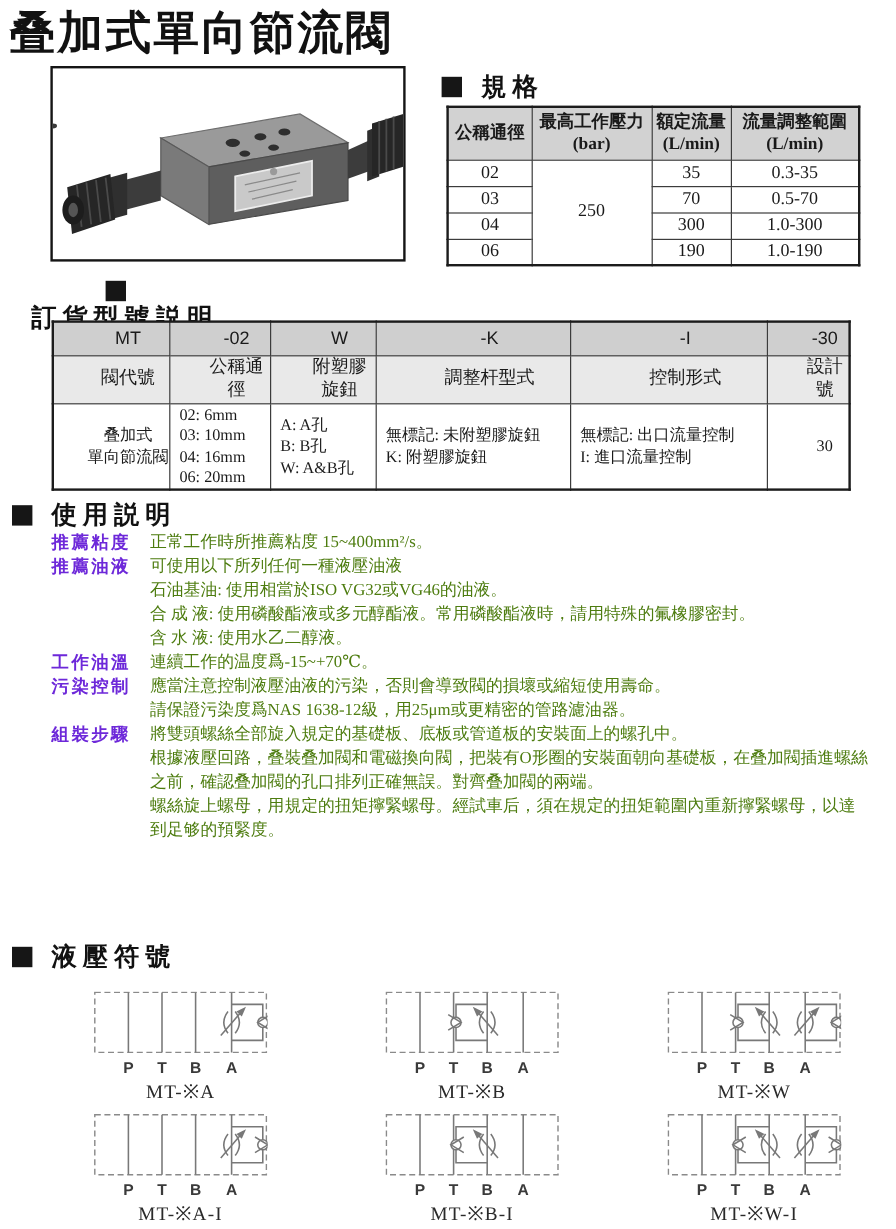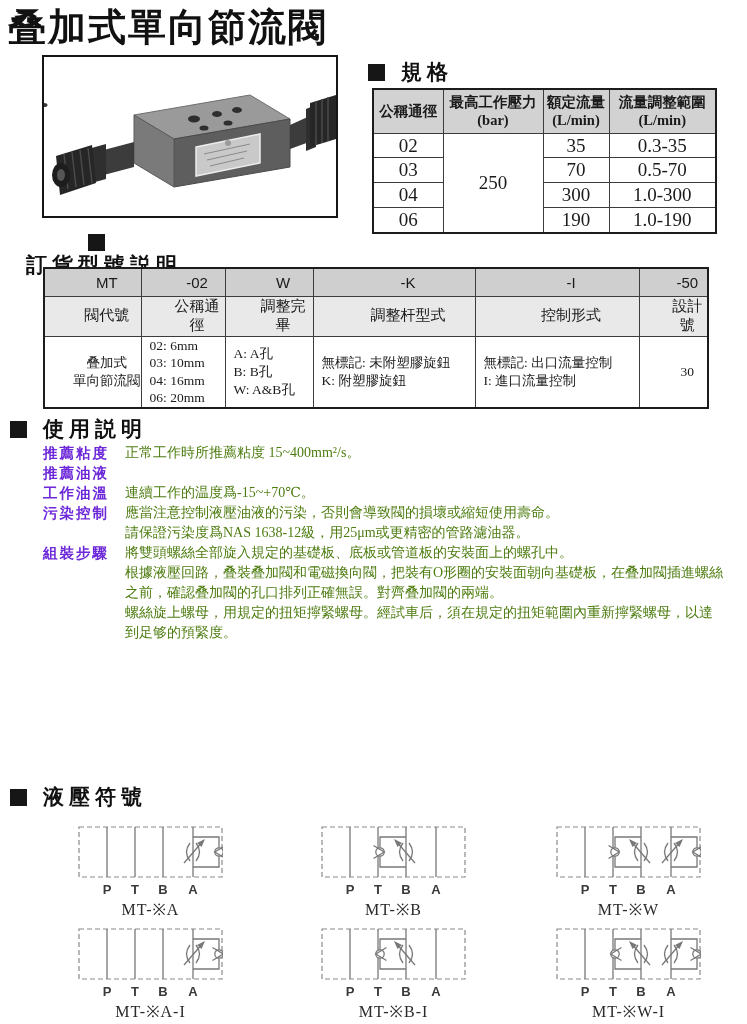--- a/index.html
+++ b/index.html
@@ -24,21 +24,21 @@
   .sec-bullet { width:17px; height:17px; background:#161616; display:inline-block; }
   .sec-title { font-size:21px; font-weight:900; letter-spacing:5px; color:#111; margin-left:16px; }
 
   table { border-collapse:collapse; table-layout:fixed; }
   .spec-table { position:absolute; left:372px; top:88px; width:343px; border:2px solid #1c1c1c; }
   .spec-table td {
     border:1px solid #3c3c3c; text-align:center; vertical-align:middle;
     font-size:14px; white-space:pre-line; line-height:1.25;
   }
   .spec-table tr.head td { background:#d2d2d2; font-weight:bold; height:44px; font-size:14.5px; }
-  .spec-table tr.data td { height:22px; font-size:19px;margin-left:40px; }
+  .spec-table tr.data td { height:22px; font-size:15px;margin-left:40px; }
 
   .ord-table { position:absolute; left:43px; top:267px; width:664px; border:2px solid #1c1c1c; }
   .ord-table td {
     border:1px solid #3c3c3c; text-align:center; vertical-align:middle;
     white-space:pre-line; line-height:1.3;padding-left:28px;
   }
   .ord-table tr.r1 td { background:#cfcfcf; height:28px; font-size:15px;
     font-family:"Liberation Sans","DejaVu Sans",sans-serif; }
   .ord-table tr.r2 td { background:#e9e9e9; height:25px; font-size:15px; font-weight:normal; }
   .ord-table tr.r3 td { height:72px; font-size:13.5px; }
@@ -162,26 +162,26 @@
         <col style="width:164px">
         <col style="width:69px">
       </colgroup>
     <tbody>
         <tr class="r1">
       <td>MT</td>
       <td>-02</td>
       <td>W</td>
       <td>-K</td>
       <td>-I</td>
-      <td>-50</td>
+      <td>-30</td>
     </tr>
     <tr class="r2">
       <td>閥代號</td>
       <td>公稱通徑</td>
-      <td>調整完畢</td>
+      <td>附塑膠旋鈕</td>
       <td>調整杆型式</td>
       <td>控制形式</td>
       <td>設計號</td>
     </tr>
     <tr class="r3">
       <td>叠加式
 單向節流閥</td>
       <td class="al">02: 6mm
 03: 10mm
 04: 16mm
@@ -203,20 +203,24 @@
     <span class="sec-title">使用説明</span>
   </div>
 
   <div class="usage">
     <div class="usage-item">
       <div class="usage-label">推薦粘度</div>
       <div class="usage-text">正常工作時所推薦粘度  15~400mm²/s。</div>
     </div>
     <div class="usage-item">
       <div class="usage-label">推薦油液</div>
+      <div class="usage-text">可使用以下所列任何一種液壓油液
+石油基油:  使用相當於ISO  VG32或VG46的油液。
+合 成 液:  使用磷酸酯液或多元醇酯液。常用磷酸酯液時，請用特殊的氟橡膠密封。
+含 水 液:  使用水乙二醇液。</div>
     </div>
     <div class="usage-item">
       <div class="usage-label">工作油溫</div>
       <div class="usage-text">連續工作的温度爲-15~+70℃。</div>
     </div>
     <div class="usage-item">
       <div class="usage-label">污染控制</div>
       <div class="usage-text">應當注意控制液壓油液的污染，否則會導致閥的損壞或縮短使用壽命。
 請保證污染度爲NAS  1638-12級，用25μm或更精密的管路濾油器。</div>
     </div>

